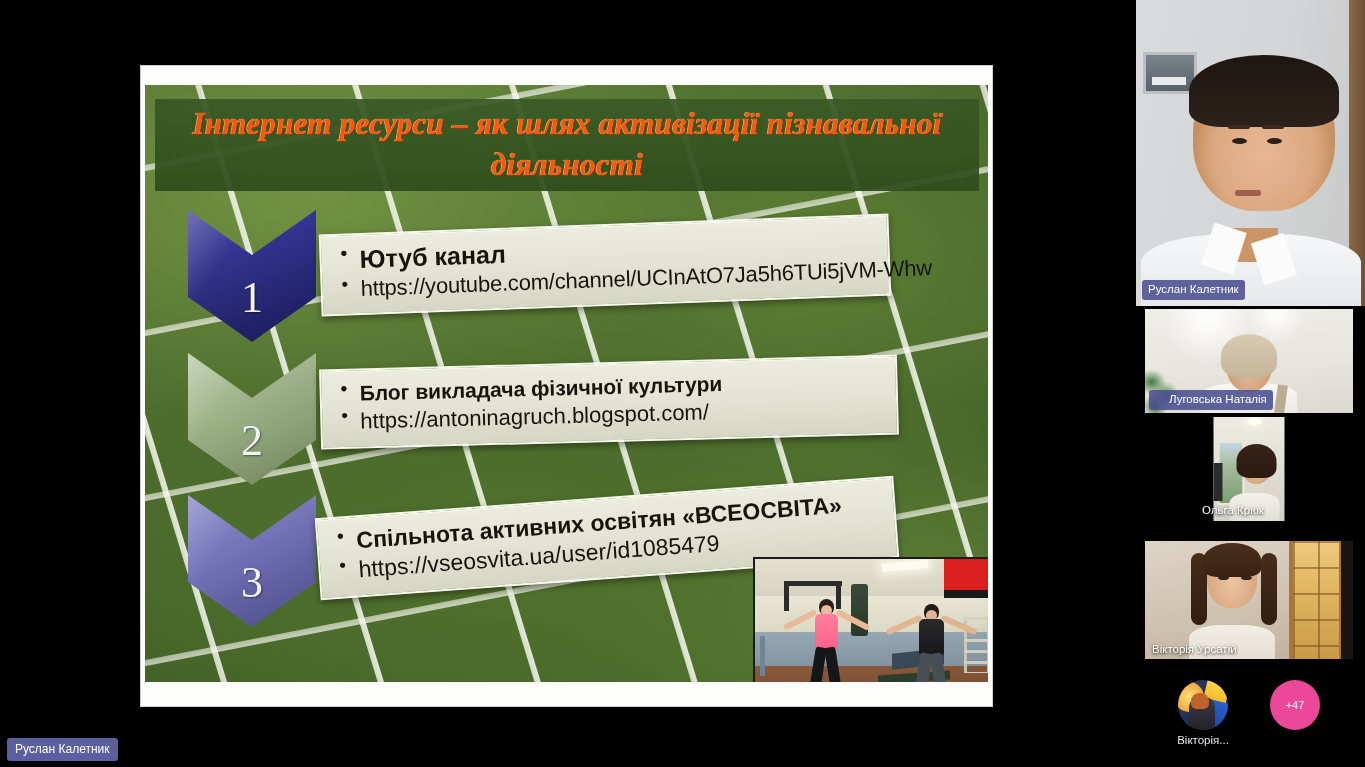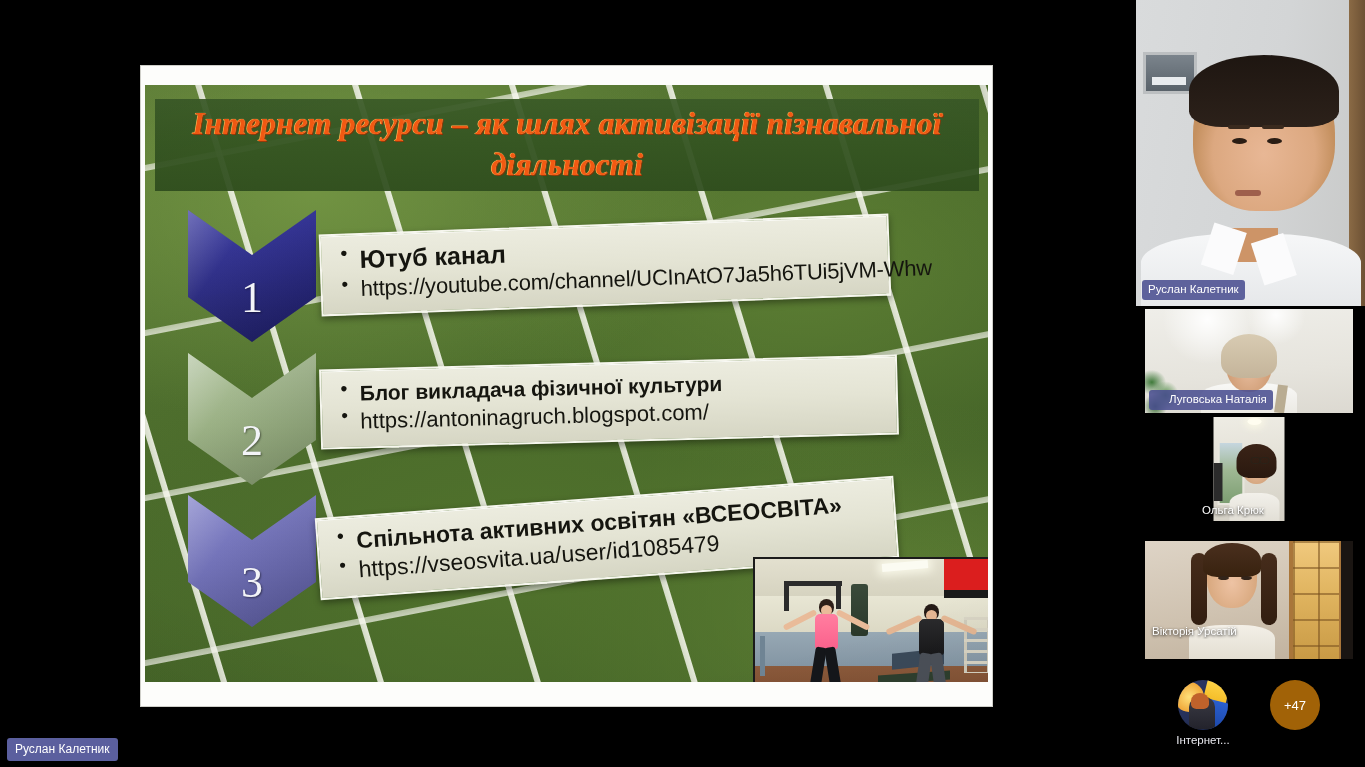--- a/index.html
+++ b/index.html
@@ -515,21 +515,21 @@
   #t4-hair-l { position: absolute; left: 22%; top: 10%; width: 16px; height: 72px; background: linear-gradient(180deg,#462c1b,#321e10); border-radius: 8px; }
   #t4-hair-r { position: absolute; left: 56%; top: 10%; width: 16px; height: 72px; background: linear-gradient(180deg,#462c1b,#321e10); border-radius: 8px; }
   #t4-eye-l { position: absolute; left: 35%; top: 30%; width: 11px; height: 4px; background: #32241a; border-radius: 50%; }
   #t4-eye-r { position: absolute; left: 46%; top: 30%; width: 11px; height: 4px; background: #32241a; border-radius: 50%; }
   #t4-body {
     position: absolute; left: 42%; bottom: 0; width: 86px; height: 34px;
     transform: translateX(-50%);
     background: linear-gradient(180deg,#f3efe7,#e3ded2);
     border-radius: 38% 38% 0 0;
   }
-  #tile-4 .tile-name { left: 4px; bottom: 20px; }
+  #tile-4 .tile-name { left: 4px; bottom: 2px; }
 
   
   #avatar-row {
     position: absolute;
     left: 10px; top: 680px;
     width: 208px; height: 80px;
     display: flex;
     align-items: flex-start;
     justify-content: center;
     gap: 26px;
@@ -573,23 +573,23 @@
     font-size: 11.5px;
     line-height: 1;
     white-space: nowrap;
     overflow: hidden;
     text-overflow: ellipsis;
     max-width: 66px;
     text-align: center;
   }
   #overflow-count {
     width: 50px; height: 50px; border-radius: 50%;
-    background: #a16207;
+    background: #ec4899;
     color: #ffffff;
-    font-size: 13px;
+    font-size: 11px;
     display: flex; align-items: center; justify-content: center;
   }
 </style>
 </head>
 <body>
 
 <div id="app">
 
   <div id="stage">
 
@@ -741,21 +741,21 @@
 
     <div id="avatar-row">
       <div class="av-wrap">
         <div id="avatar-svitlana">
           <div id="av-sv-sun"></div>
           <div id="av-sv-flag-y"></div>
           <div id="av-sv-flag-b"></div>
           <div id="av-sv-person"></div>
           <div id="av-sv-hair"></div>
         </div>
-        <div id="avatar-svitlana-name">Інтернет...</div>
+        <div id="avatar-svitlana-name">Вікторія...</div>
       </div>
       <div class="av-wrap">
         <div id="overflow-count">+47</div>
       </div>
     </div>
 
   </div>
 </div>
 
 </body></html>

